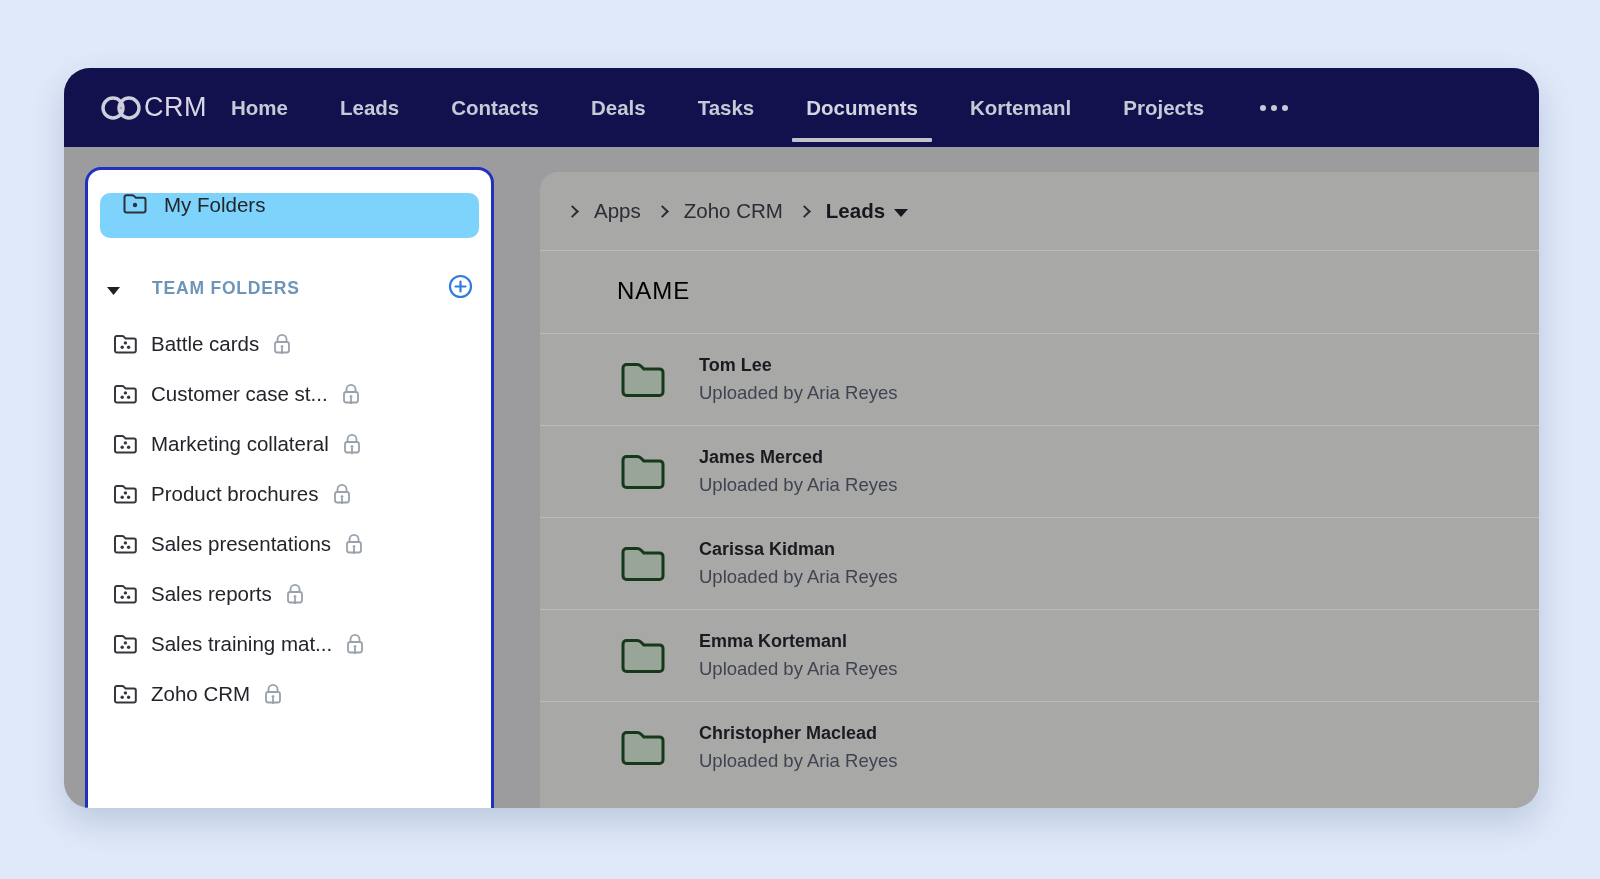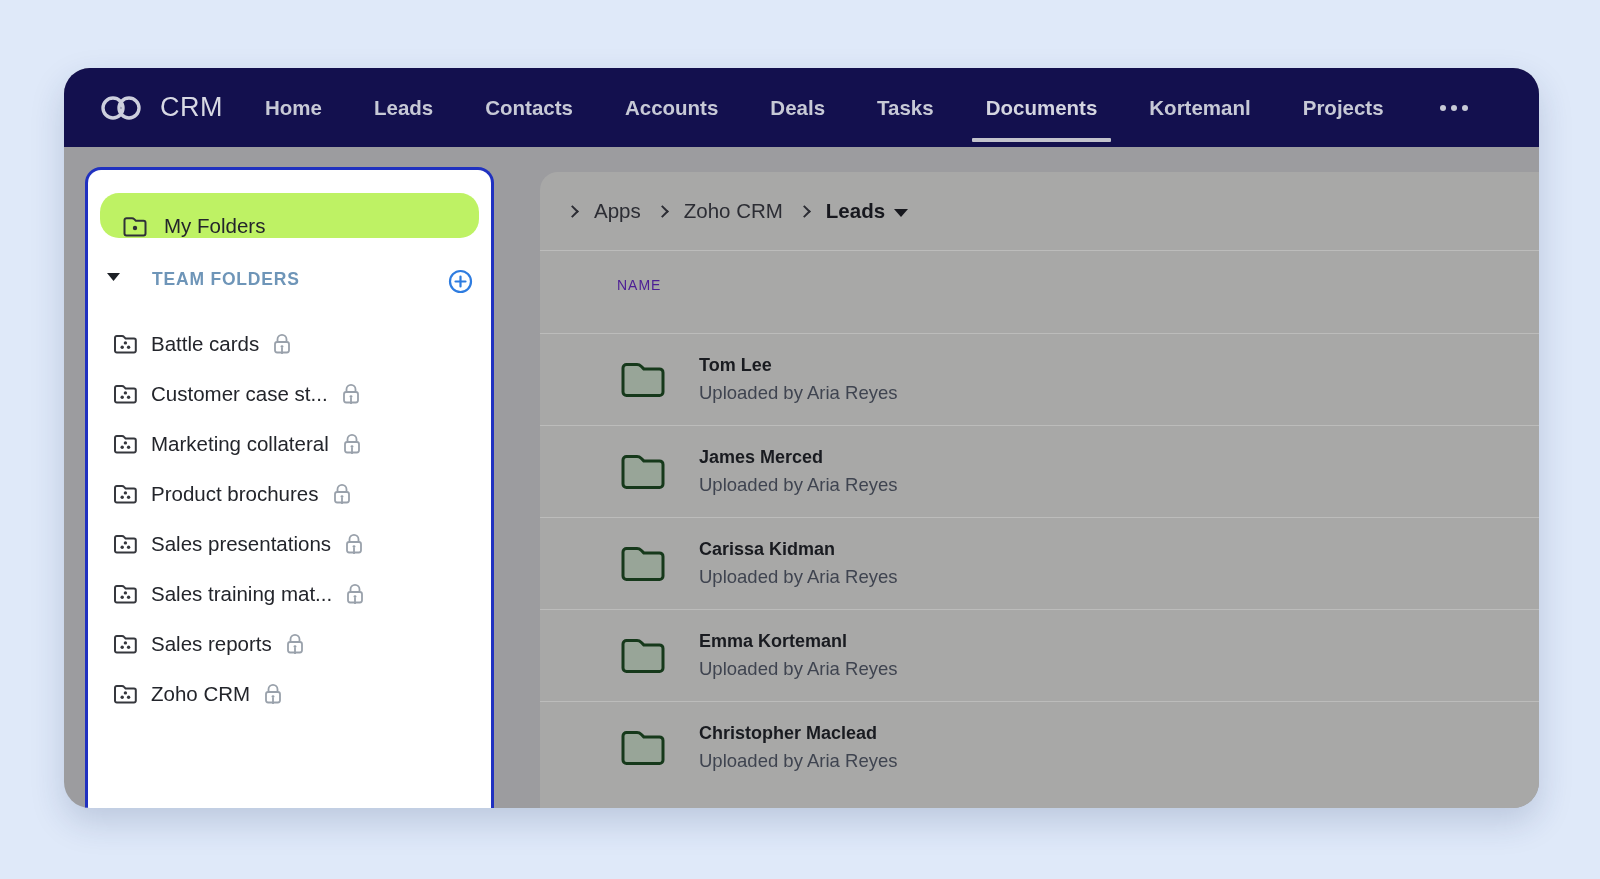--- a/index.html
+++ b/index.html
@@ -13,21 +13,21 @@
   .window {
     position:absolute; left:64px; top:68px; width:1475px; height:740px;
     border-radius:26px; overflow:hidden; background:#9c9c9f;
     box-shadow:0 14px 34px rgba(30,50,100,.18);
   }
   
   .navbar {
     height:79px; background:#13104e; display:flex; align-items:center;
     padding:0 34px; position:relative;
   }
-  .brand { display:flex; align-items:center; gap:16px; margin-right:42px; }
+  .brand { display:flex; align-items:center; gap:0; margin-right:24px; }
   .brand-text { color:#d8d9e4; font-size:27px; font-weight:400; letter-spacing:.5px; }
   .nav-items { display:flex; align-items:center; height:100%; gap:52px;font-weight:bold; }
   .nav-item {
     position:relative; color:#c7c9d6; font-size:20.5px; cursor:pointer;
     padding:27px 0; white-space:nowrap;
   }
   .nav-item.active { color:#d4d5e0; }
   .nav-item.active::after {
     content:""; position:absolute; left:-14px; right:-14px; bottom:5px;
     height:4px; background:#c2c2cc; border-radius:1px;
@@ -36,25 +36,25 @@
   .nav-more .dot { width:6px; height:6px; border-radius:50%; background:#c7c9d6; }
   
   .content { position:relative; height:661px; }
   
   .sidebar {
     position:absolute; left:21px; top:20px; bottom:0; width:409px;
     background:#ffffff; border:3px solid #2031c0; border-bottom:none;
     border-radius:16px 16px 0 0; padding:23px 12px 0 12px;
   }
   .my-folders {
-    height:45px; background:#bef264; border-radius:19px; display:flex;
-    align-items:flex-end; gap:16px; padding:0 22px; cursor:pointer;
+    height:45px; background:#7dd3fc; border-radius:10px; display:flex;
+    align-items:flex-start; gap:16px; padding:0 22px; cursor:pointer;
   }
   .my-folders-label { font-size:20.5px; color:#23252b; }
-  .team-header { display:flex; align-items:flex-start; margin:31px 6px 0 3px; height:30px; }
+  .team-header { display:flex; align-items:flex-end; margin:31px 6px 0 3px; height:30px; }
   .team-caret { display:flex; cursor:pointer; padding:4px; }
   .team-title {
     margin-left:28px; color:#6e95b8; font-size:17.5px; font-weight:bold;
     letter-spacing:.8px;
   }
   .team-plus { margin-left:auto; display:flex; cursor:pointer; }
   .folder-list { list-style:none; margin-top:20px; }
   .folder-item {
     display:flex; align-items:center; height:50px; padding-left:13px; cursor:pointer;
   }
@@ -72,22 +72,22 @@
     width:9px; height:9px; border-top:2.5px solid #2c2d34; border-right:2.5px solid #2c2d34;
     transform:rotate(45deg); margin:0 4px; flex:none;
   }
   .crumb { font-size:20.5px; color:#2c2d34; cursor:pointer; }
   .crumb.current { font-weight:bold; color:#17181e; display:flex; align-items:center; gap:9px; }
   .crumb-caret {
     width:0; height:0; border-left:7px solid transparent; border-right:7px solid transparent;
     border-top:8px solid #17181e; margin-top:3px;
   }
   .name-header {
-    height:82px; padding:26px 0 0 77px; font-size:14px; letter-spacing:1px;
-    color:#4c1d95;
+    height:82px; padding:26px 0 0 77px; font-size:24px; letter-spacing:1px;
+    color:#000000;
   }
   .doc-row {
     display:flex; align-items:center; height:92px; padding-left:80px; gap:33px;
     border-top:1px solid #bcbcbb; cursor:pointer;
   }
   .doc-row .texts { display:flex; flex-direction:column; gap:6px; }
   .doc-name { font-size:18px; font-weight:bold; color:#191b20; }
   .doc-sub { font-size:18.5px; color:#3f4450; }
   svg { display:block; }
 </style>
@@ -103,21 +103,20 @@
           <circle cx="15" cy="16" r="10" stroke="#cdcfdd" stroke-width="3.4"></circle>
           <circle cx="31" cy="16" r="10" stroke="#cdcfdd" stroke-width="3.4"></circle>
         </svg>
       </span>
       <span class="brand-text">CRM</span>
     </div>
     <nav class="nav-items">
       <div class="nav-item">Home</div>
       <div class="nav-item">Leads</div>
       <div class="nav-item">Contacts</div>
-      <div class="nav-item">Accounts</div>
       <div class="nav-item">Deals</div>
       <div class="nav-item">Tasks</div>
       <div class="nav-item active">Documents</div>
       <div class="nav-item">Kortemanl</div>
       <div class="nav-item">Projects</div>
       <div class="nav-more">
         <span class="dot"></span>
           <span class="dot"></span>
           <span class="dot"></span>
       </div>
@@ -250,40 +249,40 @@
         </li>
         <li class="folder-item">
           <span>
             <svg width="25" height="21" viewBox="0 0 25 21" fill="none">
                 <path d="M2 3.8 A1.8 1.8 0 0 1 3.8 2 H9 C9.8 2 10.5 2.3 11 2.9 L12.5 4.4 H21 A1.8 1.8 0 0 1 22.8 6.2 V16.8 A1.8 1.8 0 0 1 21 18.6 H3.8 A1.8 1.8 0 0 1 2 16.8 Z" stroke="#35373d" stroke-width="2"></path>
                 <circle cx="12.4" cy="8.9" r="1.7" fill="#35373d"></circle>
                 <circle cx="9.2" cy="13.3" r="1.7" fill="#35373d"></circle>
                 <circle cx="15.6" cy="13.3" r="1.7" fill="#35373d"></circle>
               </svg>
           </span>
+          <span class="label">Sales reports</span>
+          <span>
+            <svg width="20" height="23" viewBox="0 0 20 23" fill="none">
+                <path d="M5.5 9 V6.3 A4.5 4.5 0 0 1 14.5 6.3 V9" stroke="#99a1ab" stroke-width="1.8"></path>
+                <rect x="3" y="9" width="14" height="10.5" rx="2.2" stroke="#99a1ab" stroke-width="1.8"></rect>
+                <circle cx="10" cy="13.6" r="1.4" fill="#99a1ab"></circle>
+                <path d="M10 14.8 V21" stroke="#99a1ab" stroke-width="1.8"></path>
+              </svg>
+          </span>
+        </li>
+        <li class="folder-item">
+          <span>
+            <svg width="25" height="21" viewBox="0 0 25 21" fill="none">
+                <path d="M2 3.8 A1.8 1.8 0 0 1 3.8 2 H9 C9.8 2 10.5 2.3 11 2.9 L12.5 4.4 H21 A1.8 1.8 0 0 1 22.8 6.2 V16.8 A1.8 1.8 0 0 1 21 18.6 H3.8 A1.8 1.8 0 0 1 2 16.8 Z" stroke="#35373d" stroke-width="2"></path>
+                <circle cx="12.4" cy="8.9" r="1.7" fill="#35373d"></circle>
+                <circle cx="9.2" cy="13.3" r="1.7" fill="#35373d"></circle>
+                <circle cx="15.6" cy="13.3" r="1.7" fill="#35373d"></circle>
+              </svg>
+          </span>
           <span class="label">Sales training mat...</span>
-          <span>
-            <svg width="20" height="23" viewBox="0 0 20 23" fill="none">
-                <path d="M5.5 9 V6.3 A4.5 4.5 0 0 1 14.5 6.3 V9" stroke="#99a1ab" stroke-width="1.8"></path>
-                <rect x="3" y="9" width="14" height="10.5" rx="2.2" stroke="#99a1ab" stroke-width="1.8"></rect>
-                <circle cx="10" cy="13.6" r="1.4" fill="#99a1ab"></circle>
-                <path d="M10 14.8 V21" stroke="#99a1ab" stroke-width="1.8"></path>
-              </svg>
-          </span>
-        </li>
-        <li class="folder-item">
-          <span>
-            <svg width="25" height="21" viewBox="0 0 25 21" fill="none">
-                <path d="M2 3.8 A1.8 1.8 0 0 1 3.8 2 H9 C9.8 2 10.5 2.3 11 2.9 L12.5 4.4 H21 A1.8 1.8 0 0 1 22.8 6.2 V16.8 A1.8 1.8 0 0 1 21 18.6 H3.8 A1.8 1.8 0 0 1 2 16.8 Z" stroke="#35373d" stroke-width="2"></path>
-                <circle cx="12.4" cy="8.9" r="1.7" fill="#35373d"></circle>
-                <circle cx="9.2" cy="13.3" r="1.7" fill="#35373d"></circle>
-                <circle cx="15.6" cy="13.3" r="1.7" fill="#35373d"></circle>
-              </svg>
-          </span>
-          <span class="label">Sales reports</span>
           <span>
             <svg width="20" height="23" viewBox="0 0 20 23" fill="none">
                 <path d="M5.5 9 V6.3 A4.5 4.5 0 0 1 14.5 6.3 V9" stroke="#99a1ab" stroke-width="1.8"></path>
                 <rect x="3" y="9" width="14" height="10.5" rx="2.2" stroke="#99a1ab" stroke-width="1.8"></rect>
                 <circle cx="10" cy="13.6" r="1.4" fill="#99a1ab"></circle>
                 <path d="M10 14.8 V21" stroke="#99a1ab" stroke-width="1.8"></path>
               </svg>
           </span>
         </li>
         <li class="folder-item">

